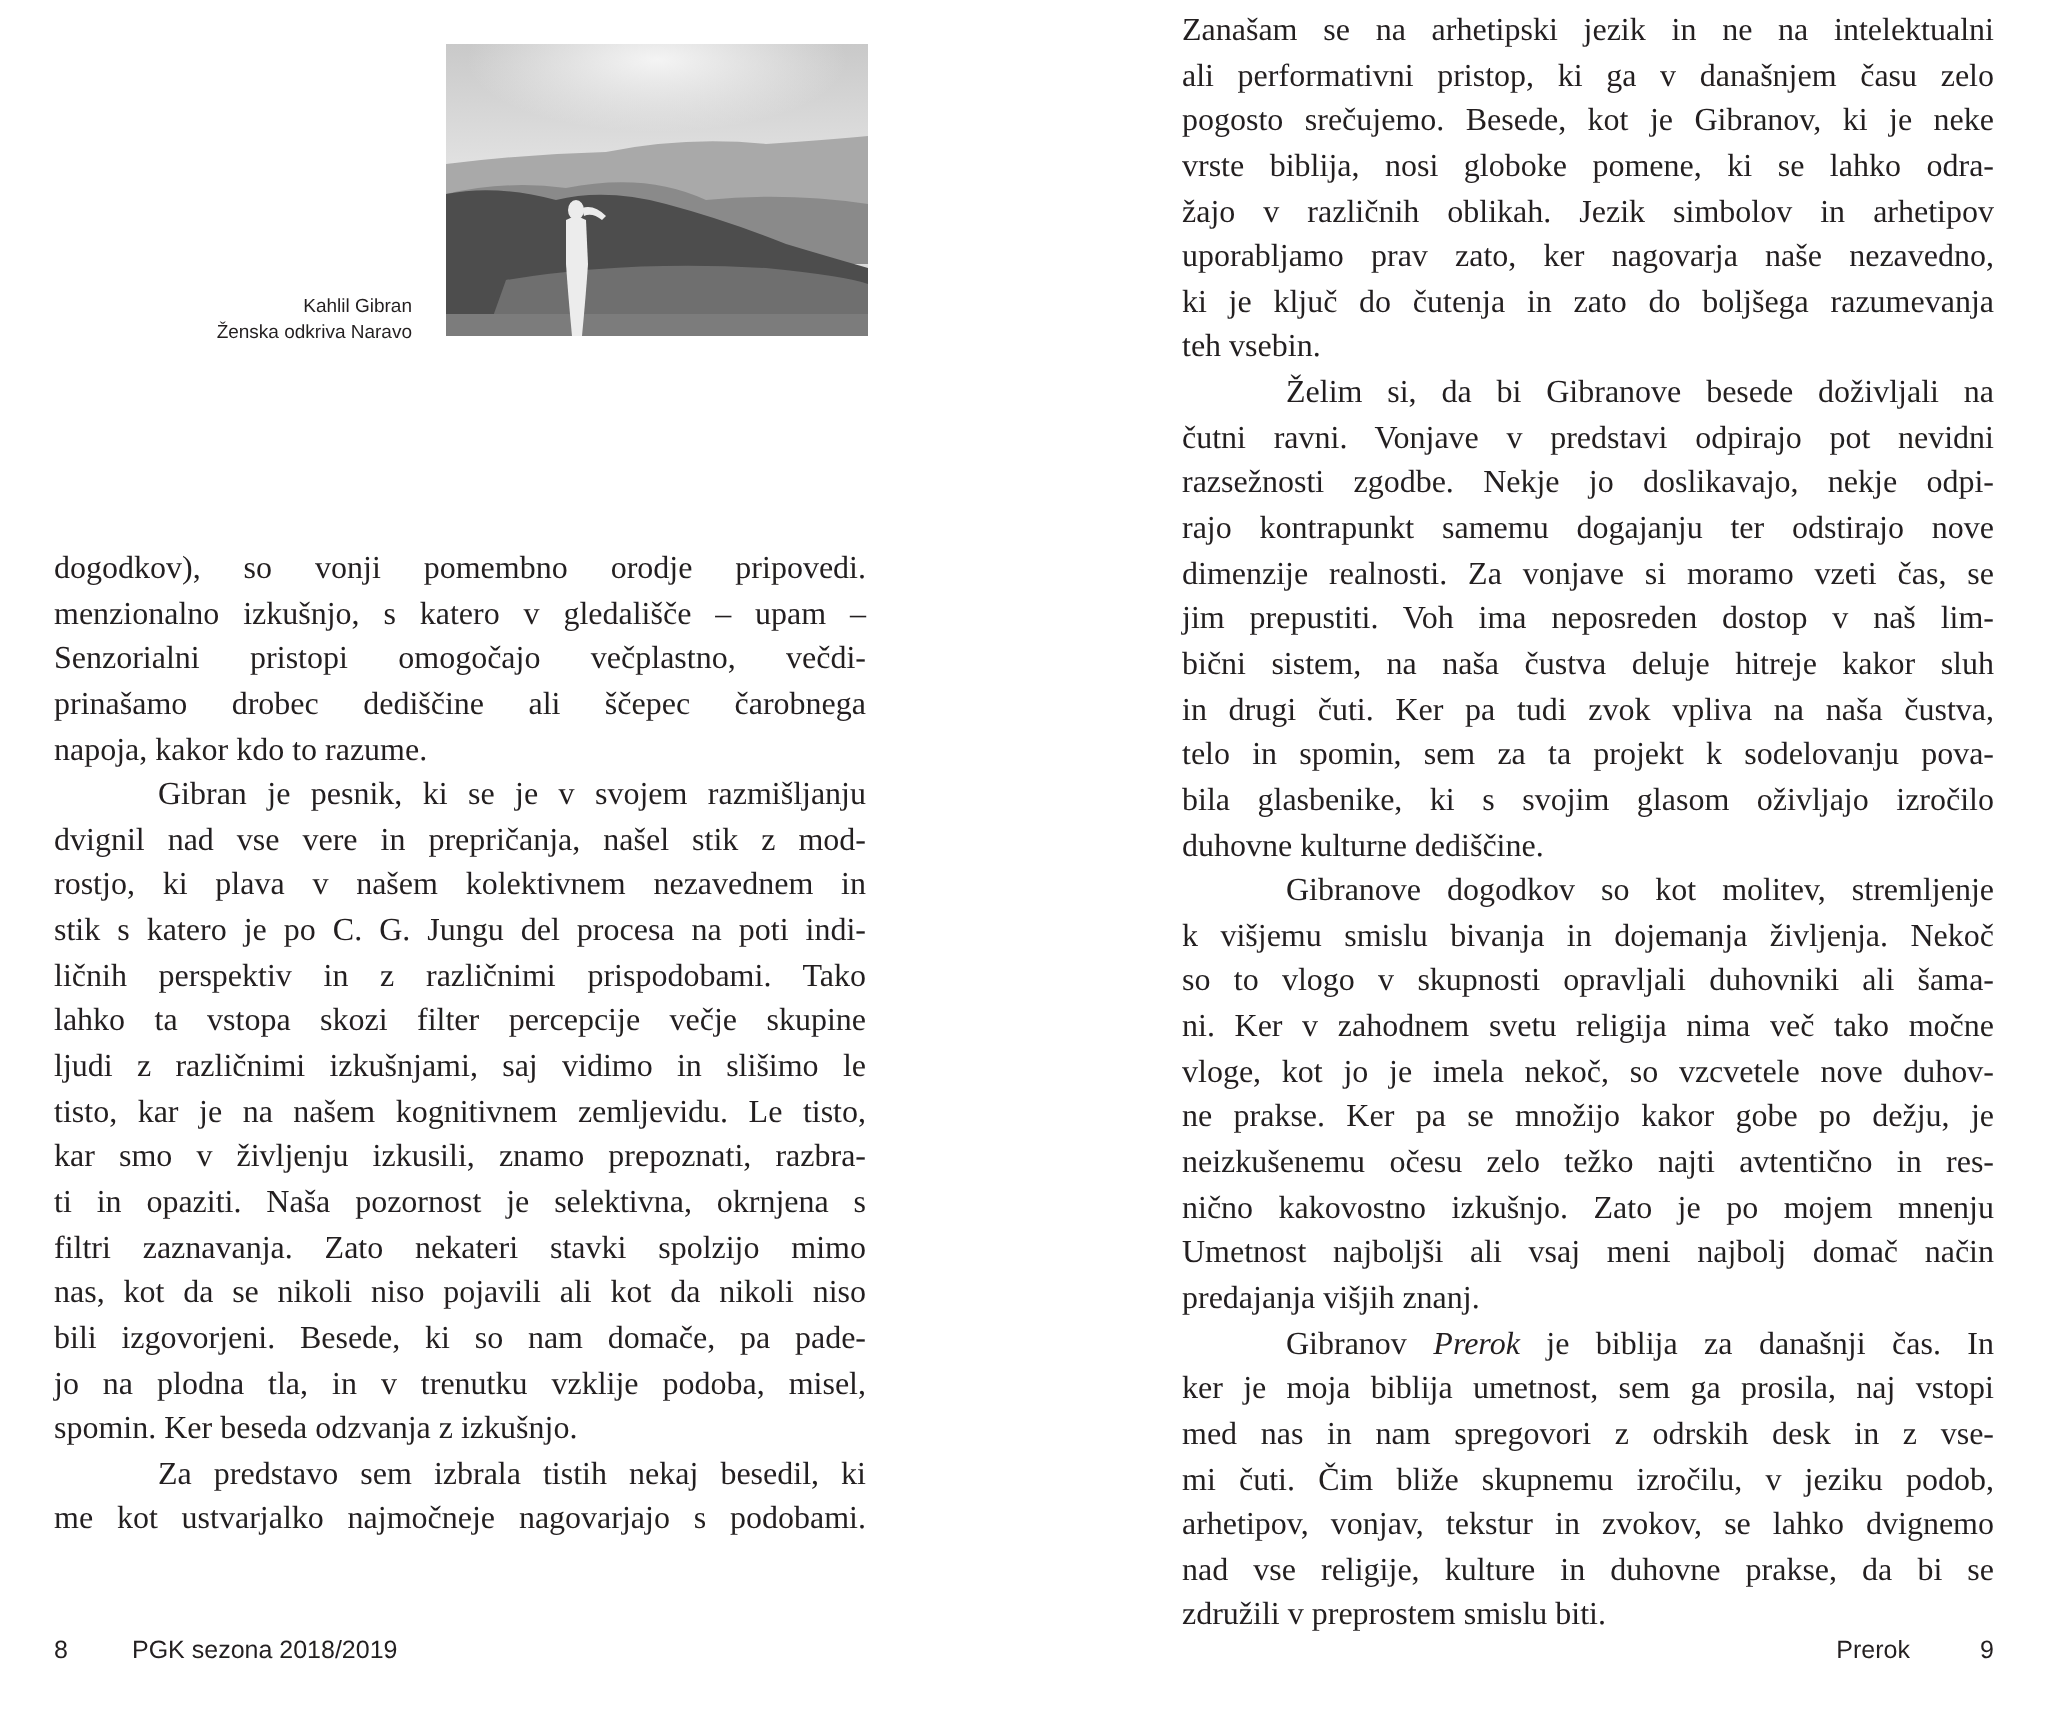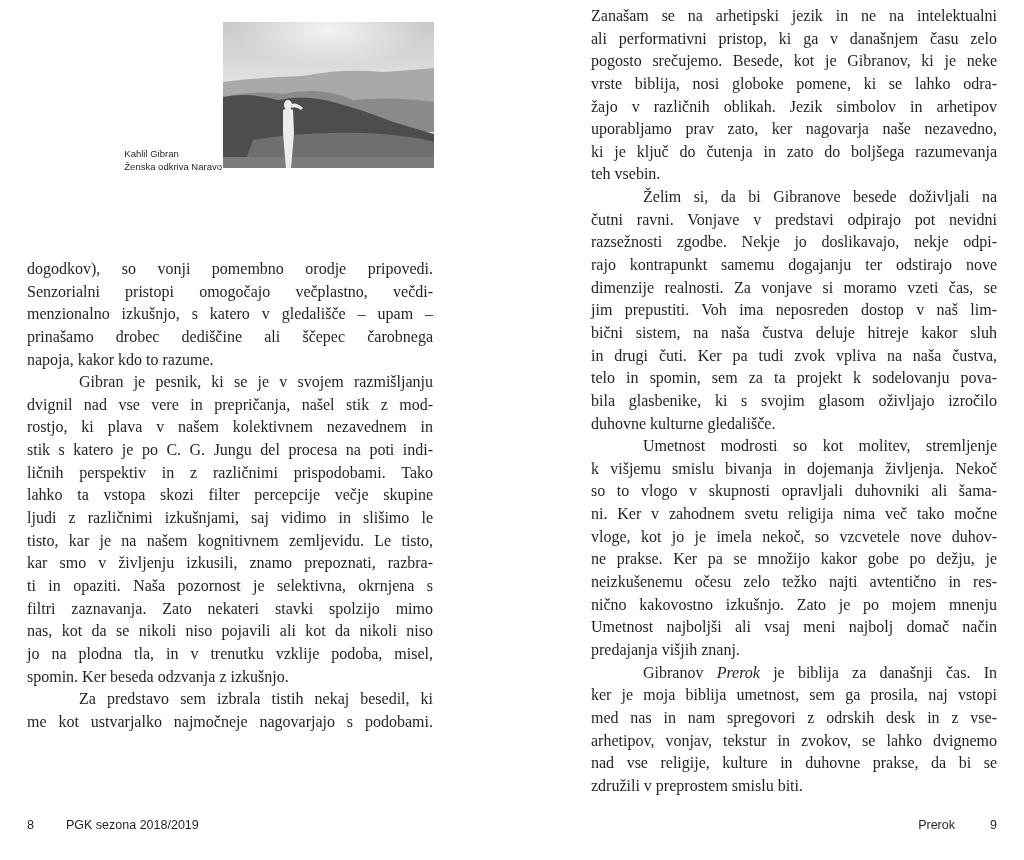--- a/index.html
+++ b/index.html
@@ -1,27 +1,27 @@
 <!DOCTYPE html>
 <html><head>
 <meta charset="utf-8">
 <style>
   html, body { margin:0; padding:0; background:#ffffff; }
   body { width:1024px; height:860px; position:relative; overflow:hidden; color:#231f20; }
   .page { position:absolute; top:0; height:860px; }
   .page-left { left:0; width:512px; }
   .page-right { left:512px; width:512px; }
   .col { position:absolute; font-family:"Liberation Serif", "DejaVu Serif", serif; font-size:16px; line-height:22.65px; color:#231f20; }
-  .col-left { left:27px; top:258px; width:406px; }
+  .col-left { left:27px; top:274px; width:406px; }
   .col-right { left:79px; top:5px; width:406px; }
   .line { display:block; white-space:nowrap; text-align:justify; text-align-last:justify; height:22.65px; }
   .line.last { text-align-last:left; }
   .line.indent { padding-left:52px; }
   .figure { position:absolute; left:223px; top:22px; width:211px; height:146px; overflow:hidden; }
-  .caption { position:absolute; right:290px; top:148px; font-family:"Liberation Sans", "DejaVu Sans", sans-serif; font-size:9.5px; line-height:12.5px; color:#231f20; }
+  .caption { position:absolute; right:306px; top:148px; text-align:right; font-family:"Liberation Sans", "DejaVu Sans", sans-serif; font-size:9.5px; line-height:12.5px; color:#231f20; }
   .footer { position:absolute; top:818px; font-family:"Liberation Sans", "DejaVu Sans", sans-serif; font-size:12.5px; color:#231f20; }
   .foot-num-left { left:27px; }
   .foot-title-left { left:66px; }
   .foot-title-right { right:69px; }
   .foot-num-right { right:27px; }
   em { font-style:italic; }
 </style>
 </head>
 <body>
 
@@ -53,36 +53,37 @@
       </g>
     </svg>
   </div>
   <div class="caption">
     <div>Kahlil Gibran</div>
     <div>Ženska odkriva Naravo</div>
   </div>
 
   <div class="col col-left" id="left-col">
       <span class="line">dogodkov), so vonji pomembno orodje pripovedi.</span>
+      <span class="line">menzionalno izkušnjo, s katero v gledališče – upam –</span>
       <span class="line">Senzorialni pristopi omogočajo večplastno, večdi-</span>
-      <span class="line">menzionalno izkušnjo, s katero v gledališče – upam –</span>
       <span class="line">prinašamo drobec dediščine ali ščepec čarobnega</span>
       <span class="line last">napoja, kakor kdo to razume.</span>
       <span class="line indent">Gibran je pesnik, ki se je v svojem razmišljanju</span>
       <span class="line">dvignil nad vse vere in prepričanja, našel stik z mod-</span>
       <span class="line">rostjo, ki plava v našem kolektivnem nezavednem in</span>
       <span class="line">stik s katero je po C. G. Jungu del procesa na poti indi-</span>
       <span class="line">ličnih perspektiv in z različnimi prispodobami. Tako</span>
       <span class="line">lahko ta vstopa skozi filter percepcije večje skupine</span>
       <span class="line">ljudi z različnimi izkušnjami, saj vidimo in slišimo le</span>
       <span class="line">tisto, kar je na našem kognitivnem zemljevidu. Le tisto,</span>
       <span class="line">kar smo v življenju izkusili, znamo prepoznati, razbra-</span>
       <span class="line">ti in opaziti. Naša pozornost je selektivna, okrnjena s</span>
       <span class="line">filtri zaznavanja. Zato nekateri stavki spolzijo mimo</span>
       <span class="line">nas, kot da se nikoli niso pojavili ali kot da nikoli niso</span>
+      <span class="line">bili izgovorjeni. Besede, ki so nam domače, pa pade-</span>
       <span class="line">jo na plodna tla, in v trenutku vzklije podoba, misel,</span>
       <span class="line last">spomin. Ker beseda odzvanja z izkušnjo.</span>
       <span class="line indent">Za predstavo sem izbrala tistih nekaj besedil, ki</span>
       <span class="line">me kot ustvarjalko najmočneje nagovarjajo s podobami.</span>
     </div>
 
   <div class="footer foot-num-left">8</div>
   <div class="footer foot-title-left">PGK sezona 2018/2019</div>
 </div>
 
@@ -99,34 +100,35 @@
       <span class="line indent">Želim si, da bi Gibranove besede doživljali na</span>
       <span class="line">čutni ravni. Vonjave v predstavi odpirajo pot nevidni</span>
       <span class="line">razsežnosti zgodbe. Nekje jo doslikavajo, nekje odpi-</span>
       <span class="line">rajo kontrapunkt samemu dogajanju ter odstirajo nove</span>
       <span class="line">dimenzije realnosti. Za vonjave si moramo vzeti čas, se</span>
       <span class="line">jim prepustiti. Voh ima neposreden dostop v naš lim-</span>
       <span class="line">bični sistem, na naša čustva deluje hitreje kakor sluh</span>
       <span class="line">in drugi čuti. Ker pa tudi zvok vpliva na naša čustva,</span>
       <span class="line">telo in spomin, sem za ta projekt k sodelovanju pova-</span>
       <span class="line">bila glasbenike, ki s svojim glasom oživljajo izročilo</span>
-      <span class="line last">duhovne kulturne gledališče.</span>
-      <span class="line indent">Umetnost modrosti so kot molitev, stremljenje</span>
+      <span class="line last">duhovne kulturne dediščine.</span>
+      <span class="line indent">Gibranove dogodkov so kot molitev, stremljenje</span>
       <span class="line">k višjemu smislu bivanja in dojemanja življenja. Nekoč</span>
       <span class="line">so to vlogo v skupnosti opravljali duhovniki ali šama-</span>
       <span class="line">ni. Ker v zahodnem svetu religija nima več tako močne</span>
       <span class="line">vloge, kot jo je imela nekoč, so vzcvetele nove duhov-</span>
       <span class="line">ne prakse. Ker pa se množijo kakor gobe po dežju, je</span>
       <span class="line">neizkušenemu očesu zelo težko najti avtentično in res-</span>
       <span class="line">nično kakovostno izkušnjo. Zato je po mojem mnenju</span>
       <span class="line">Umetnost najboljši ali vsaj meni najbolj domač način</span>
       <span class="line last">predajanja višjih znanj.</span>
       <span class="line indent"><span>Gibranov </span><em>Prerok</em><span> je biblija za današnji čas. In</span></span>
       <span class="line">ker je moja biblija umetnost, sem ga prosila, naj vstopi</span>
       <span class="line">med nas in nam spregovori z odrskih desk in z vse-</span>
+      <span class="line">mi čuti. Čim bliže skupnemu izročilu, v jeziku podob,</span>
       <span class="line">arhetipov, vonjav, tekstur in zvokov, se lahko dvignemo</span>
       <span class="line">nad vse religije, kulture in duhovne prakse, da bi se</span>
       <span class="line last">združili v preprostem smislu biti.</span>
     </div>
 
   <div class="footer foot-title-right">Prerok</div>
   <div class="footer foot-num-right">9</div>
 </div>
 
 </body></html>

